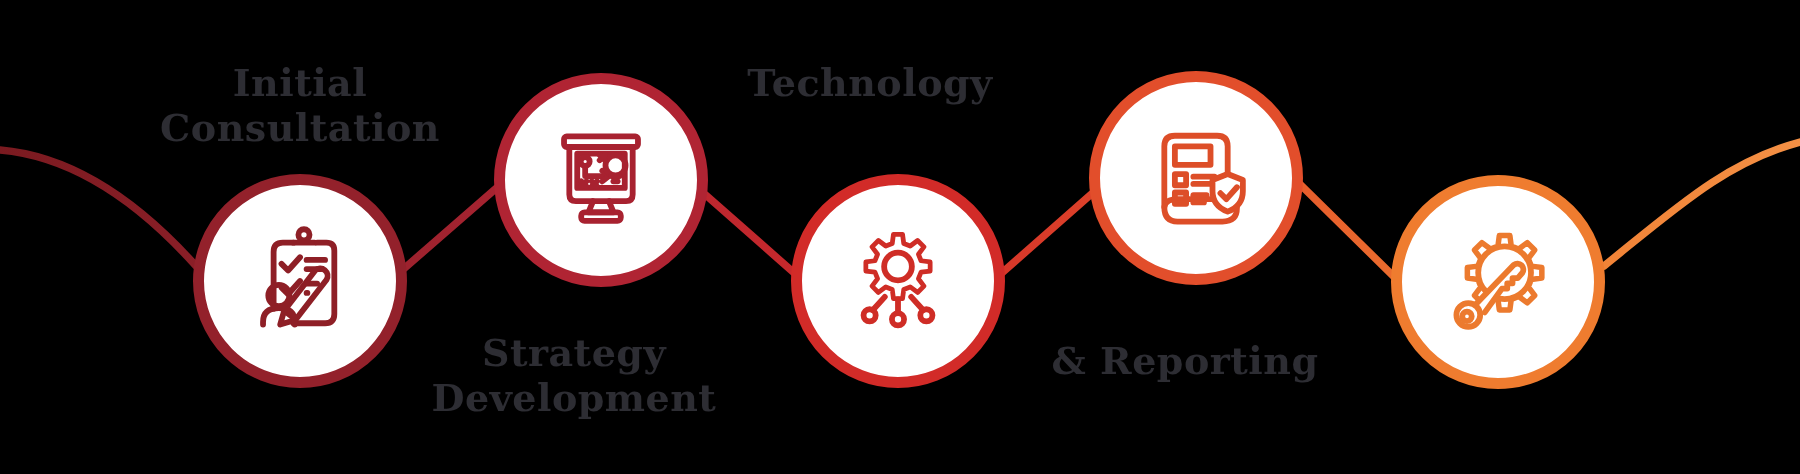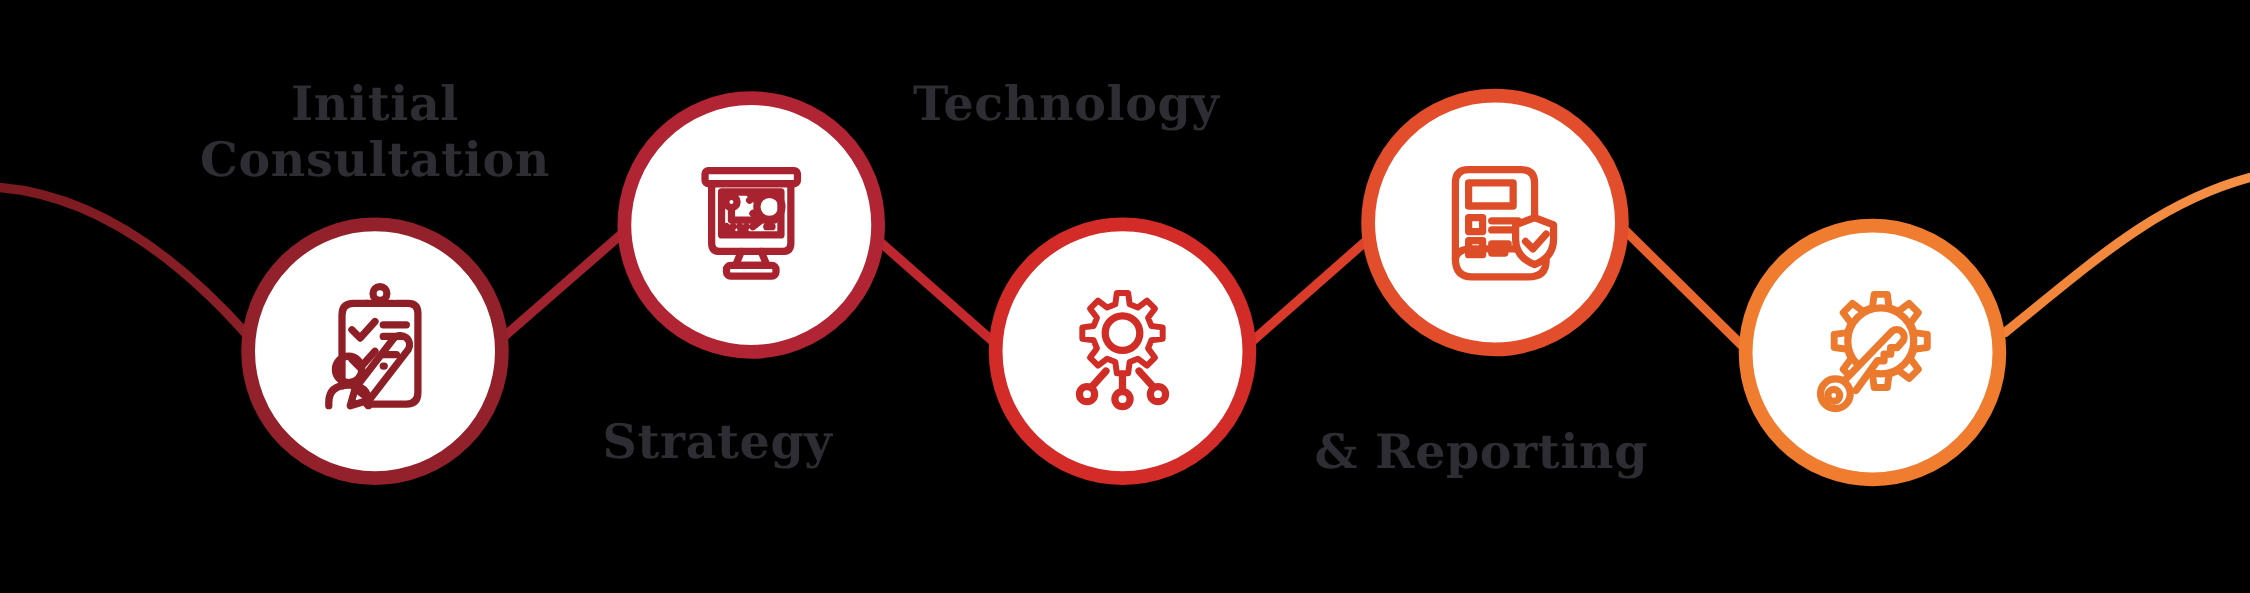--- a/index.html
+++ b/index.html
@@ -17,21 +17,21 @@
   .n1{left:193px;top:174px;}
   .n2{left:494px;top:73px;}
   .n3{left:791px;top:174px;}
   .n4{left:1089px;top:71px;}
   .n5{left:1391px;top:175px;}
   .label{position:absolute;width:420px;text-align:center;color:#2D2D33;
          font-weight:bold;font-size:38px;line-height:45px;letter-spacing:.5px;
          text-shadow:2px 2px 1px rgba(0,0,0,.85);}
   .l1{left:90px;top:60px;}
   .l2{left:364px;top:330px;}
-  .l3{left:643px;top:60px;}
+  .l3{left:660px;top:60px;}
   .l4{left:975px;top:338px;}
   .l5{left:1286px;top:58px;}
   .icon-stroke{fill:none;stroke:currentColor;stroke-width:4.4;
                stroke-linecap:round;stroke-linejoin:round;}
 </style>
 </head>
 <body>
 
 <div class="stage">
 
@@ -54,20 +54,21 @@
              M 1252,137 L 1440,322
              M 1604,266 C 1676,208 1726,162 1800,142" fill="none" stroke="url(#flowgrad)" stroke-width="7.5" stroke-linecap="round"></path>
   </svg>
 
   <div class="label l1">
     <div>Initial</div>
     <div>Consultation</div>
   </div>
   <div class="label l2">
     <div>Strategy</div>
+    <div>Development</div>
   </div>
   <div class="label l3">
     <div>Technology</div>
   </div>
   <div class="label l4">
     <div>&amp; Reporting</div>
   </div>
 
   <div class="node s1 n1">
     <svg viewBox="0 0 100 100">

